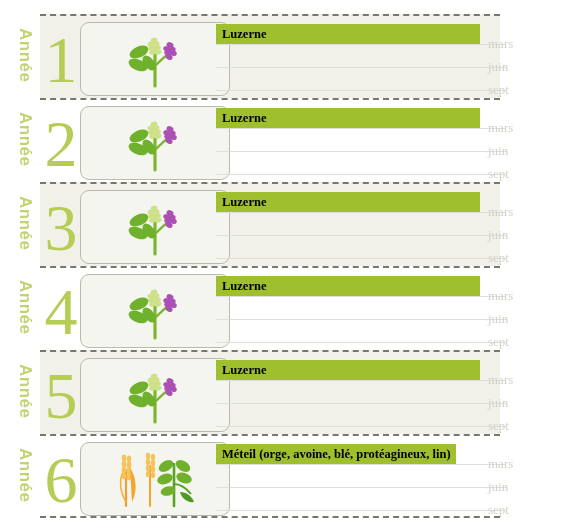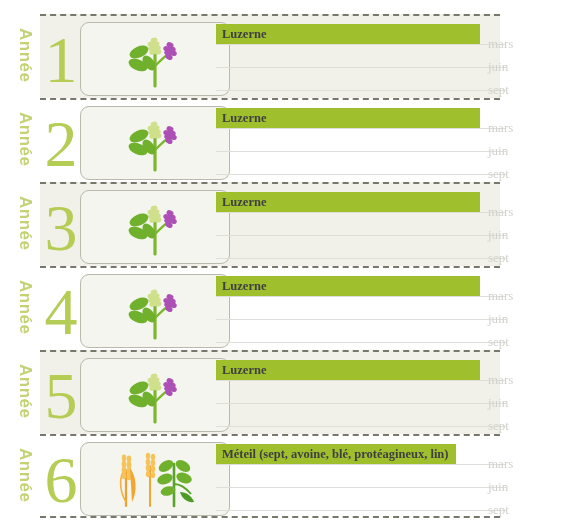--- a/index.html
+++ b/index.html
@@ -150,21 +150,21 @@
     left: 0;
     top: 10px;
     height: 20px;
     background: #9fc02c;
     display: flex;
     align-items: center;
     box-sizing: border-box;
     padding-left: 6px;
   }
   .crop-bar .crop-label {
-    color: #404040;
+    color: #000000;
     font-size: 12.5px;
     font-weight: bold;
     line-height: 20px;
     white-space: nowrap;
     font-family: "Liberation Serif", serif;
   }
 </style>
 </head>
 <body>
 
@@ -501,20 +501,20 @@
       </div>
       <div class="tick-row" style="top:53px;">
         <div class="tick-line"></div>
         <div class="tick-label">juin</div>
       </div>
       <div class="tick-row" style="top:76px;">
         <div class="tick-line"></div>
         <div class="tick-label">sept</div>
       </div>
       <div class="crop-bar" style="width:240px;">
-        <span class="crop-label">Méteil (sept, avoine, blé, protéagineux, lin)</span>
+        <span class="crop-label">Méteil (orge, avoine, blé, protéagineux, lin)</span>
       </div>
     </div>
   </div>
 
   <div class="bottom-rule"></div>
 
 </div>
 
 </body></html>

